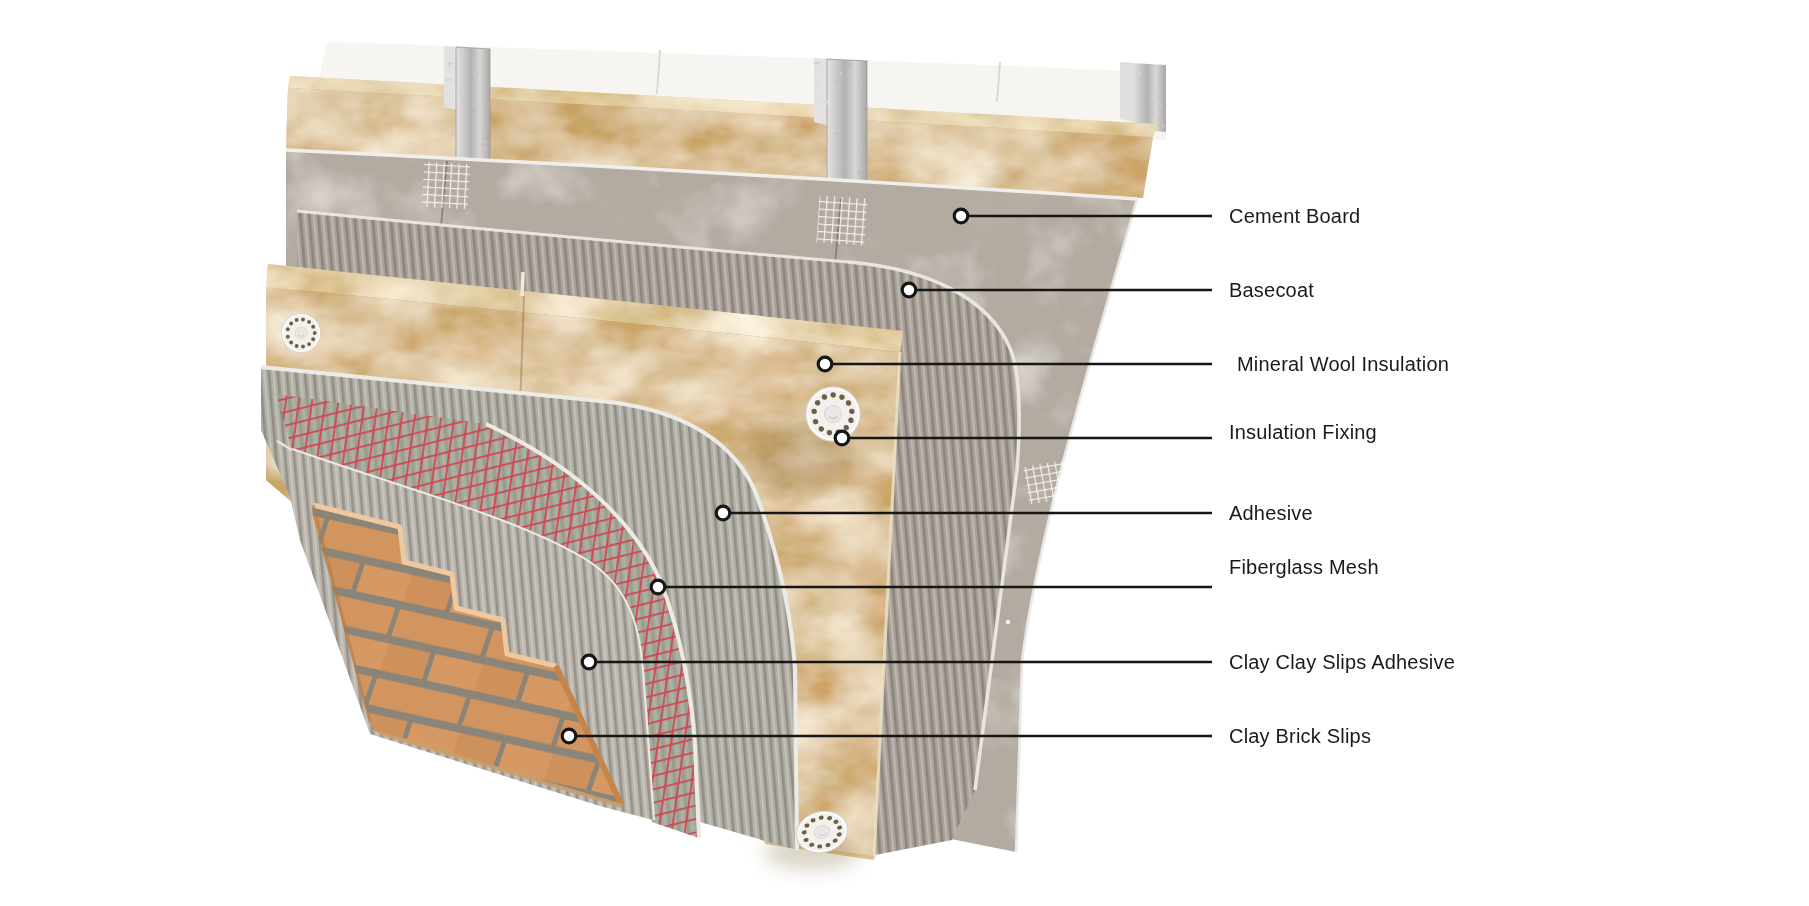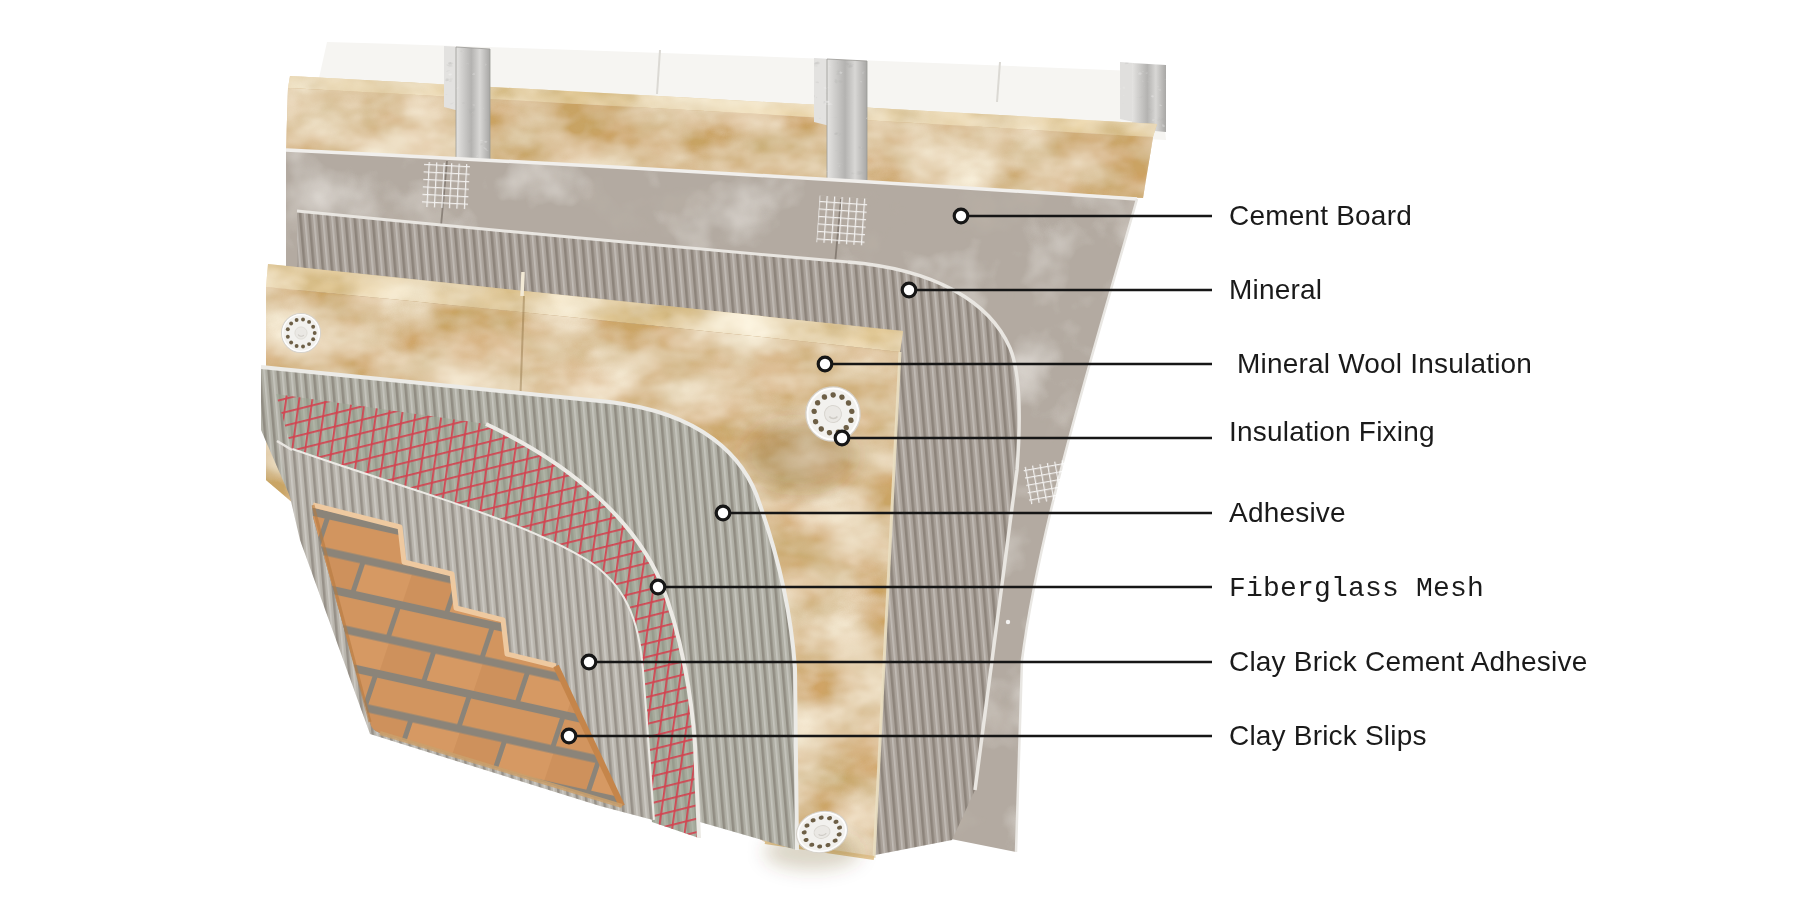--- a/index.html
+++ b/index.html
@@ -3,21 +3,21 @@
 <meta charset="utf-8">
 <style>
   html,body{margin:0;padding:0;background:#ffffff;}
   .stage{
     position:relative;width:1809px;height:906px;background:#ffffff;
     overflow:hidden;font-family:"Liberation Sans", sans-serif;
   }
   .art{position:absolute;left:0;top:0;width:1809px;height:906px;}
   .label-row{
     position:absolute;height:38px;line-height:38px;white-space:nowrap;
-    font-size:28px;color:#1a1a1a;letter-spacing:0.2px;
+    font-size:20px;color:#1a1a1a;letter-spacing:0.2px;
   }
 </style>
 </head>
 <body>
 
 <div class="stage">
 
   <svg class="art" viewBox="0 0 1809 906" aria-hidden="true">
     <defs>
       <linearGradient id="metalGrad" x1="0" y1="0" x2="1" y2="0">
@@ -247,21 +247,21 @@
         <line x1="665.8" y1="587" x2="1212" y2="587" stroke="#161616" stroke-width="2.6"></line>
         <circle cx="658" cy="587" r="6.8" fill="#ffffff" stroke="#161616" stroke-width="3.2"></circle>
         <line x1="596.8" y1="662" x2="1212" y2="662" stroke="#161616" stroke-width="2.6"></line>
         <circle cx="589" cy="662" r="6.8" fill="#ffffff" stroke="#161616" stroke-width="3.2"></circle>
         <line x1="576.8" y1="736" x2="1212" y2="736" stroke="#161616" stroke-width="2.6"></line>
         <circle cx="569" cy="736" r="6.8" fill="#ffffff" stroke="#161616" stroke-width="3.2"></circle>
       </g>
   </svg>
 
   <div class="label-row" style="left: 1229px; top: 197px;"><span>Cement Board</span></div>
-  <div class="label-row" style="left: 1229px; top: 271px;"><span>Mineral</span></div>
+  <div class="label-row" style="left: 1229px; top: 271px;"><span>Basecoat</span></div>
   <div class="label-row" style="left: 1229px; top: 345px; margin-left: 8px;"><span>Mineral Wool Insulation</span></div>
   <div class="label-row" style="left: 1229px; top: 413px;"><span>Insulation Fixing</span></div>
   <div class="label-row" style="left: 1229px; top: 494px;"><span>Adhesive</span></div>
-  <div class="label-row" style="left: 1229px; top: 570px; font-family: Liberation Mono, monospace;"><span>Fiberglass Mesh</span></div>
-  <div class="label-row" style="left: 1229px; top: 643px;"><span>Clay Brick Cement Adhesive</span></div>
+  <div class="label-row" style="left: 1229px; top: 548px;"><span>Fiberglass Mesh</span></div>
+  <div class="label-row" style="left: 1229px; top: 643px;"><span>Clay Clay Slips Adhesive</span></div>
   <div class="label-row" style="left: 1229px; top: 717px;"><span>Clay Brick Slips</span></div>
 
 </div>
 
 </body></html>

